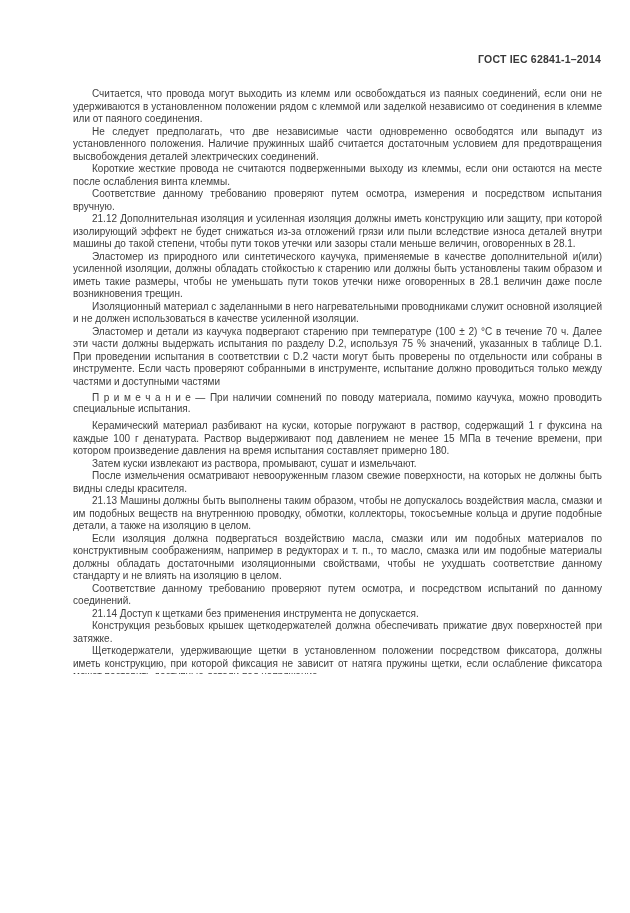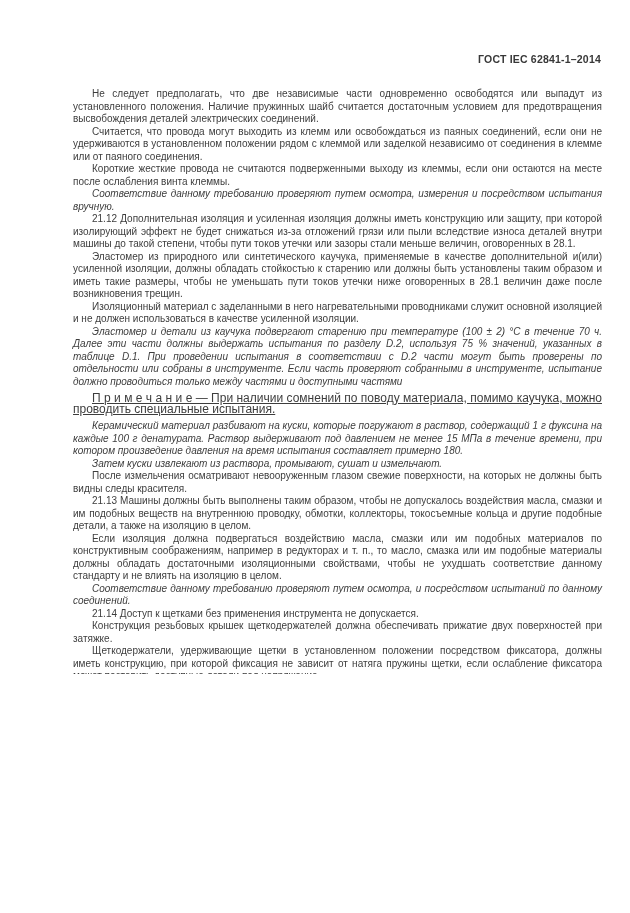--- a/index.html
+++ b/index.html
@@ -36,46 +36,44 @@
   }
   .para {
     margin: 0;
     font-size: 10px;
     line-height: 12.5px;
     text-align: justify;
     text-indent: 19px;
     color: #3d3d3d;
   }
   .para.italic {
-    font-style: italic;
   }
   .para.note {
-    font-size: 12px;
+    font-size: 10px;
     line-height: 10.6px;
     margin: 5px 0 6px 0;
     text-indent: 19px;
-    text-decoration: underline;
   }
   .page-number {
     position: absolute;
     top: 838px;
     right: 56px;
     font-size: 12px;
     color: #3d3d3d;
   }
 </style>
 </head>
 <body>
 
 <div class="page">
   <div class="running-header">ГОСТ IEC 62841-1–2014</div>
 
   <div class="content">
+      <p class="para normal">Считается, что провода могут выходить из клемм или освобождаться из паяных соединений, если они не удерживаются в установленном положении рядом с клеммой или заделкой независимо от соединения в клемме или от паяного соединения.</p>
       <p class="para normal">Не следует предполагать, что две независимые части одновременно освободятся или выпадут из установленного положения. Наличие пружинных шайб считается достаточным условием для предотвращения высвобождения деталей электрических соединений.</p>
-      <p class="para normal">Считается, что провода могут выходить из клемм или освобождаться из паяных соединений, если они не удерживаются в установленном положении рядом с клеммой или заделкой независимо от соединения в клемме или от паяного соединения.</p>
       <p class="para normal">Короткие жесткие провода не считаются подверженными выходу из клеммы, если они остаются на месте после ослабления винта клеммы.</p>
       <p class="para italic">Соответствие данному требованию проверяют путем осмотра, измерения и посредством испытания вручную.</p>
       <p class="para normal">21.12 Дополнительная изоляция и усиленная изоляция должны иметь конструкцию или защиту, при которой изолирующий эффект не будет снижаться из-за отложений грязи или пыли вследствие износа деталей внутри машины до такой степени, чтобы пути токов утечки или зазоры стали меньше величин, оговоренных в 28.1.</p>
       <p class="para normal">Эластомер из природного или синтетического каучука, применяемые в качестве дополнительной и(или) усиленной изоляции, должны обладать стойкостью к старению или должны быть установлены таким образом и иметь такие размеры, чтобы не уменьшать пути токов утечки ниже оговоренных в 28.1 величин даже после возникновения трещин.</p>
       <p class="para normal">Изоляционный материал с заделанными в него нагревательными проводниками служит основной изоляцией и не должен использоваться в качестве усиленной изоляции.</p>
       <p class="para italic">Эластомер и детали из каучука подвергают старению при температуре (100 ± 2) °С в течение 70 ч. Далее эти части должны выдержать испытания по разделу D.2, используя 75 % значений, указанных в таблице D.1. При проведении испытания в соответствии с D.2 части могут быть проверены по отдельности или собраны в инструменте. Если часть проверяют собранными в инструменте, испытание должно проводиться только между частями и доступными частями</p>
       <p class="para note">П р и м е ч а н и е — При наличии сомнений по поводу материала, помимо каучука, можно проводить специальные испытания.</p>
       <p class="para italic">Керамический материал разбивают на куски, которые погружают в раствор, содержащий 1 г фуксина на каждые 100 г денатурата. Раствор выдерживают под давлением не менее 15 МПа в течение времени, при котором произведение давления на время испытания составляет примерно 180.</p>
       <p class="para italic">Затем куски извлекают из раствора, промывают, сушат и измельчают.</p>
       <p class="para normal">После измельчения осматривают невооруженным глазом свежие поверхности, на которых не должны быть видны следы красителя.</p>

